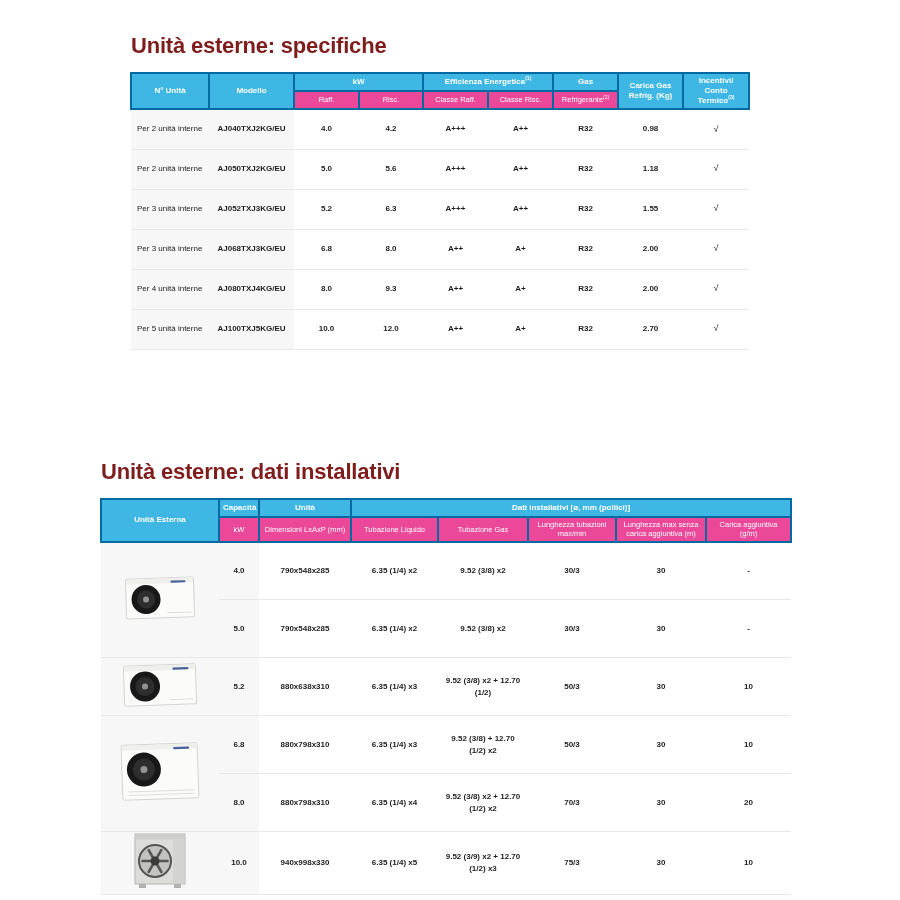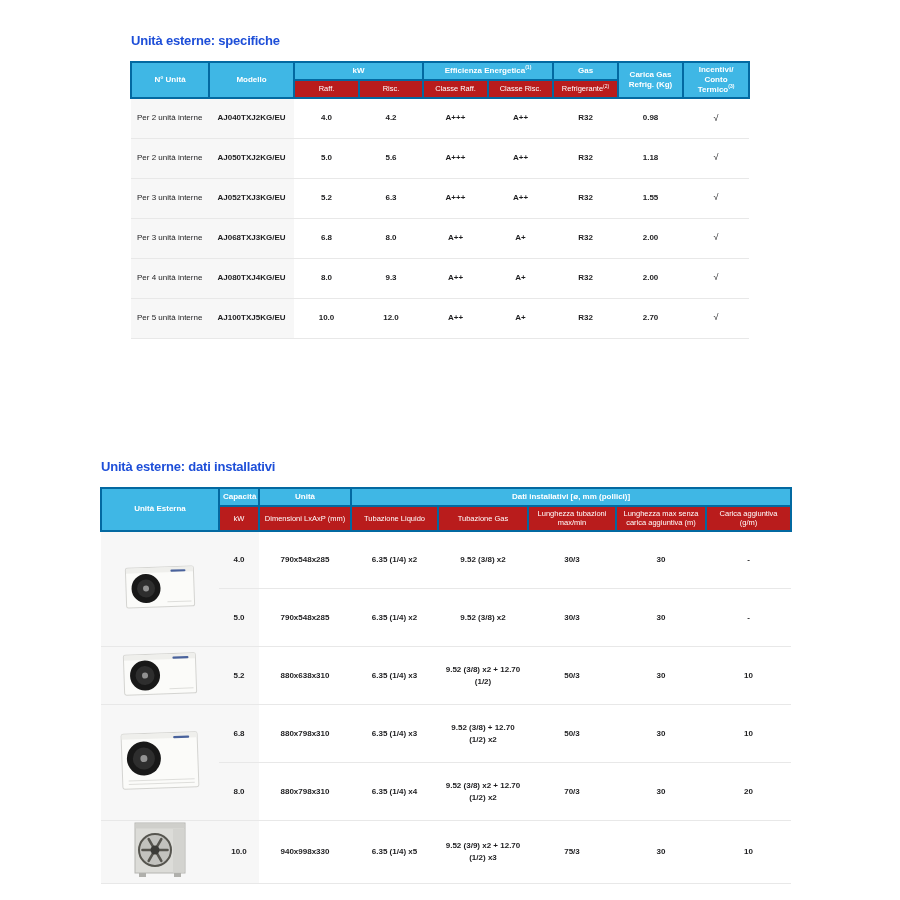--- a/index.html
+++ b/index.html
@@ -5,30 +5,30 @@
   * { box-sizing: border-box; }
   html,body { margin:0; padding:0; }
   body {
     width:900px; height:900px; background:#ffffff; position:relative;
     font-family:"Liberation Sans", sans-serif; color:#1d1d1f;
   }
   .section { position:absolute; }
   #sec-specs   { left:130px; top:33px;  width:618px; }
   #sec-install { left:100px; top:459px; width:690px; }
   h2.tbl-title {
-    font-size:13px; font-weight:700; color:#1d4ed8; margin:0 0 13px 1px;
+    font-size:22px; font-weight:700; color:#7f1d1d; margin:0 0 13px 1px;
     letter-spacing:-0.2px;
   }
   table { border-collapse:collapse; table-layout:fixed; width:100%; border-bottom:1px solid #e8e8e8; }
   th {
     background:#3fb7e5; color:#fff; font-weight:700; font-size:8px;
     border:2px solid #0369a1; padding:2px 3px; text-align:center; vertical-align:middle;
     line-height:1.25;
   }
-  th.lt { background:#b91c1c; font-weight:400; font-size:7.5px; }
+  th.lt { background:#ec4899; font-weight:400; font-size:7.5px; }
   sup { font-size:5px; vertical-align:super; line-height:0; }
   td {
     font-size:8px; text-align:center; vertical-align:middle; padding:2px 4px;
     border-top:1px solid #e8e8e8; line-height:1.5; color:#1d1d1f;
   }
   tbody tr:first-child td { border-top:none; }
   
   #t1 thead tr:first-child th { height:16px; }
   #t1 thead tr:last-child  th { height:15px; }
   #t1 td { height:40px; }

